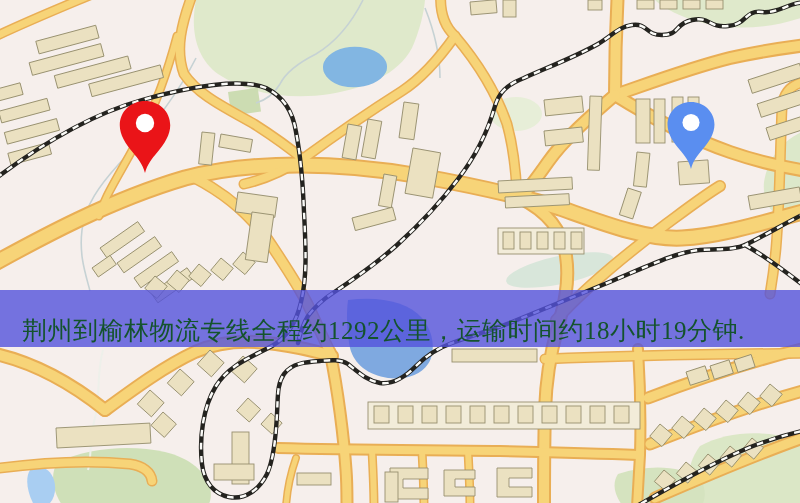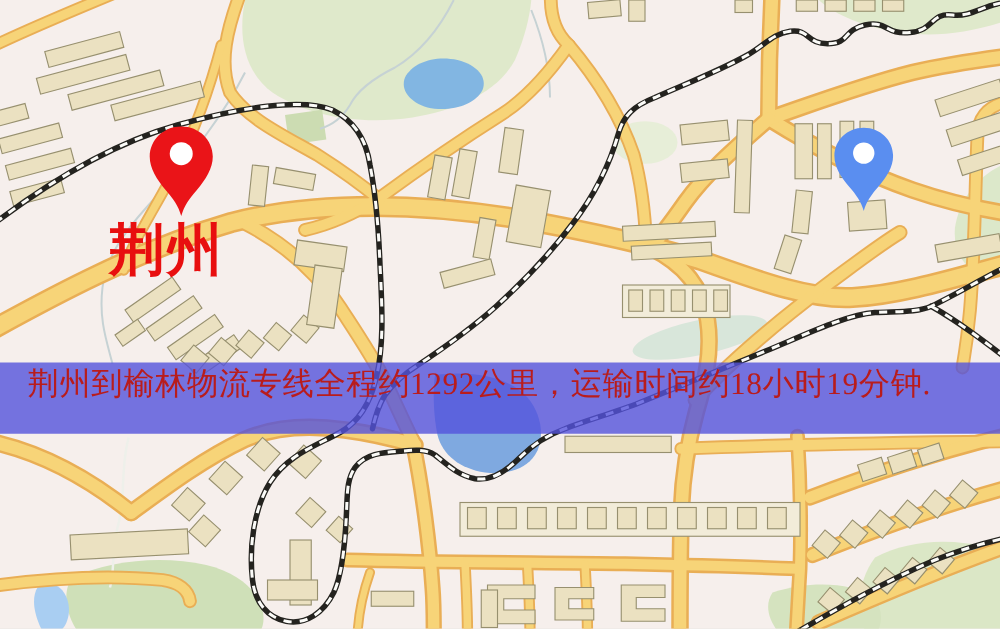--- a/index.html
+++ b/index.html
@@ -25,21 +25,21 @@
   .pin.origin{left:119px;top:100px;width:52px;height:74px;}
   .pin.dest{left:667px;top:98px;width:48px;height:75px;}
   
   .place{position:absolute;font-weight:700;line-height:1;white-space:nowrap;letter-spacing:1px;}
   .place.origin{left:87px;top:178px;font-size:45px;color:#e80f0f;}
   .place.dest{left:641px;top:179px;font-size:43px;color:#2334d0;}
   
   .banner{
     position:absolute;left:0;top:290px;width:800px;height:57px;
     background:rgba(84,82,220,0.80);
-    color:#b91c1c;display:flex;align-items:flex-start;
+    color:#14532d;display:flex;align-items:flex-end;
     box-sizing:border-box;padding-left:22px;
     font-size:25px;letter-spacing:0.5px;
   }
 </style>
 </head>
 <body>
 
 <div class="stage">
 
   <svg class="map" width="800" height="503" viewBox="0 0 800 503" xmlns="http://www.w3.org/2000/svg">
@@ -308,21 +308,20 @@
     </g>
   </svg>
 
   <div class="pin origin">
     <svg width="52" height="74" viewBox="0 0 46 66" xmlns="http://www.w3.org/2000/svg">
       <path d="M23,1 C10.3,1 0.5,10.6 0.5,22.5 C0.5,31 5.5,39 12,46.5 C17,52.3 21,57.5 23,65 C25,57.5 29,52.3 34,46.5 C40.5,39 45.5,31 45.5,22.5 C45.5,10.6 35.7,1 23,1 Z" fill="#ea1418"></path>
       <circle cx="23" cy="20.5" r="8.2" fill="#ffffff"></circle>
     </svg>
   </div>
 
-  <div class="place origin">荆州</div>
 
   <div class="pin dest">
     <svg width="48" height="75" viewBox="0 0 46 66" xmlns="http://www.w3.org/2000/svg">
       <path d="M23,1 C10.3,1 0.5,10.6 0.5,22.5 C0.5,31 5.5,39 12,46.5 C17,52.3 21,57.5 23,65 C25,57.5 29,52.3 34,46.5 C40.5,39 45.5,31 45.5,22.5 C45.5,10.6 35.7,1 23,1 Z" fill="#5a8ef0"></path>
       <circle cx="23" cy="20.5" r="8.2" fill="#ffffff"></circle>
     </svg>
   </div>
 
 
   <div class="banner">

